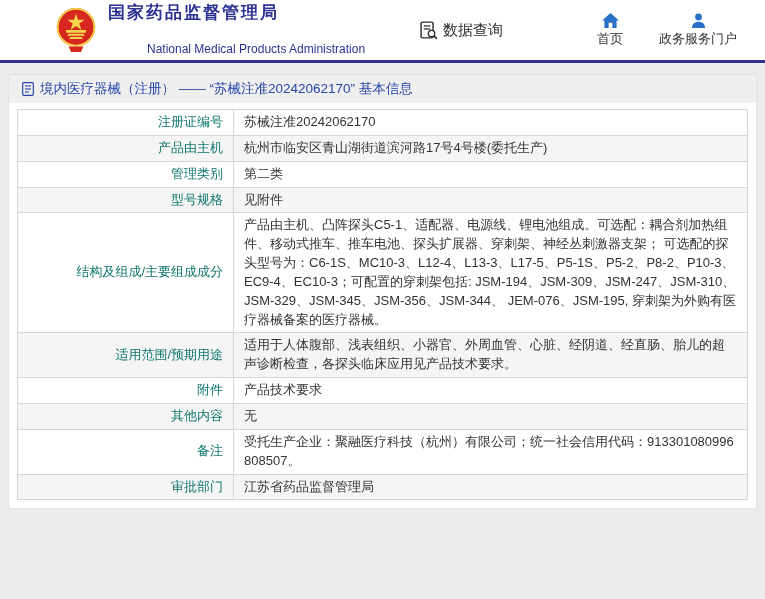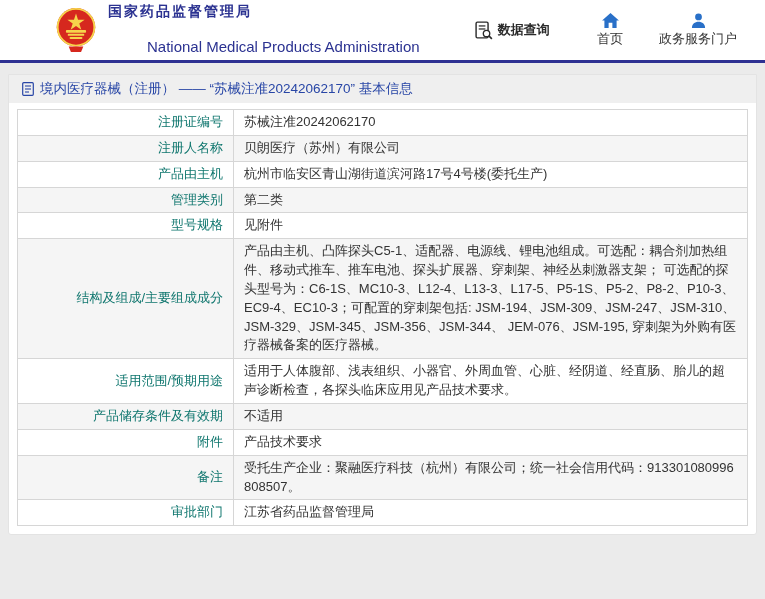--- a/index.html
+++ b/index.html
@@ -11,24 +11,24 @@
   }
   
   .site-header {
     height:60px; background:#ffffff;
     display:flex; align-items:center;
     padding:0 28px 0 54px;
   }
   .logo-block { display:flex; align-items:center; gap:10px; cursor:pointer; }
   .logo-emblem { width:44px; height:48px; flex:0 0 auto; }
   .org-names { display:flex; flex-direction:column; line-height:1.1; }
-  .org-cn { color:#2b3291; font-size:14px; font-weight:bold; letter-spacing:2px; }
-  .org-en { color:#2b3291; font-size:15px; margin-top:20px;padding-left:39px; }
+  .org-cn { color:#2b3291; font-size:17px; font-weight:bold; letter-spacing:2px; }
+  .org-en { color:#2b3291; font-size:12px; margin-top:20px;padding-left:39px; }
   .data-query { display:flex; align-items:center; gap:5px; margin-left:54px; cursor:pointer; }
-  .data-query-label { font-size:13px; font-weight:700; color:#2b2b2b; }
+  .data-query-label { font-size:15px; font-weight:400; color:#2b2b2b; }
   .header-nav { margin-left:auto; display:flex; gap:36px; }
   .nav-item { display:flex; flex-direction:column; align-items:center; gap:2px; cursor:pointer; }
   .nav-item .nav-label { font-size:13px; color:#333; }
   .header-rule { height:3px; background:#2e3192; }
   
   .content-card {
     margin:11px 8px 0 8px;
     background:#ffffff;
     border:1px solid #e3e3e3;
     border-radius:0 0 3px 3px;
@@ -124,50 +124,46 @@
     <span>境内医疗器械（注册） —— “苏械注准20242062170” 基本信息</span>
   </div>
 
   <table class="info-table">
     <tbody>
         <tr>
           <td class="label-cell">注册证编号</td>
           <td class="value-cell">苏械注准20242062170</td>
         </tr>
         <tr>
-          <td class="label-cell">注册人名称</td>
-          <td class="value-cell">贝朗医疗（苏州）有限公司</td>
-        </tr>
-        <tr>
           <td class="label-cell">产品由主机</td>
           <td class="value-cell">杭州市临安区青山湖街道滨河路17号4号楼(委托生产)</td>
         </tr>
         <tr>
           <td class="label-cell">管理类别</td>
           <td class="value-cell">第二类</td>
         </tr>
         <tr>
           <td class="label-cell">型号规格</td>
           <td class="value-cell">见附件</td>
         </tr>
         <tr>
           <td class="label-cell">结构及组成/主要组成成分</td>
           <td class="value-cell">产品由主机、凸阵探头C5-1、适配器、电源线、锂电池组成。可选配：耦合剂加热组件、移动式推车、推车电池、探头扩展器、穿刺架、神经丛刺激器支架； 可选配的探头型号为：C6-1S、MC10-3、L12-4、L13-3、L17-5、P5-1S、P5-2、P8-2、P10-3、EC9-4、EC10-3；可配置的穿刺架包括: JSM-194、JSM-309、JSM-247、JSM-310、JSM-329、JSM-345、JSM-356、JSM-344、 JEM-076、JSM-195, 穿刺架为外购有医疗器械备案的医疗器械。</td>
         </tr>
         <tr>
           <td class="label-cell">适用范围/预期用途</td>
           <td class="value-cell">适用于人体腹部、浅表组织、小器官、外周血管、心脏、经阴道、经直肠、胎儿的超声诊断检查，各探头临床应用见产品技术要求。</td>
         </tr>
         <tr>
-          <td class="label-cell">产品储存条件及有效期</td>
-          <td class="value-cell">不适用</td>
+          <td class="label-cell">附件</td>
+          <td class="value-cell">产品技术要求</td>
         </tr>
         <tr>
-          <td class="label-cell">附件</td>
-          <td class="value-cell">产品技术要求</td>
+          <td class="label-cell">其他内容</td>
+          <td class="value-cell">无</td>
         </tr>
         <tr>
           <td class="label-cell">备注</td>
           <td class="value-cell">受托生产企业：聚融医疗科技（杭州）有限公司；统一社会信用代码：913301080996808507。</td>
         </tr>
         <tr>
           <td class="label-cell">审批部门</td>
           <td class="value-cell">江苏省药品监督管理局</td>
         </tr>
       </tbody>

